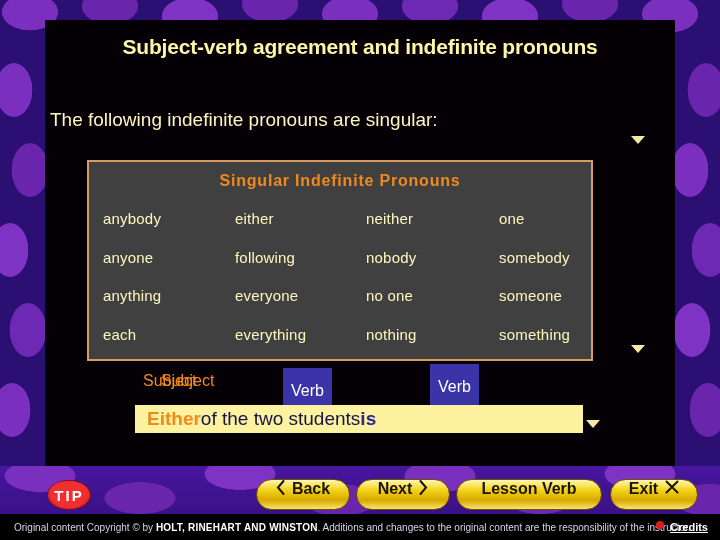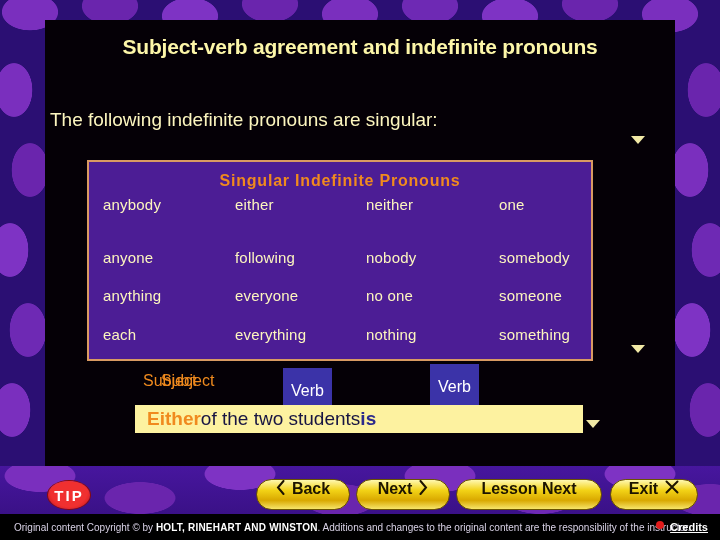--- a/index.html
+++ b/index.html
@@ -53,21 +53,21 @@
     position:absolute;left:0;top:14px;width:630px;text-align:center;
     color:#fdf6a8;font-size:21px;font-weight:bold;line-height:26px;
     letter-spacing:-0.2px;
   }
   #subtitle{
     position:absolute;left:5px;top:88px;width:575px;
     color:#fdf6bf;font-size:19px;line-height:24px;
   }
   #table-panel{
     position:absolute;left:42px;top:140px;width:502px;height:197px;
-    border:2px solid #d99a62;background:#4c1d95;
+    border:2px solid #d99a62;background:#404040;
   }
   #table-title{
     position:absolute;left:0;top:10px;width:502px;text-align:center;
     color:#f08a1e;font-size:16px;font-weight:bold;letter-spacing:0.8px;
   }
   .prow{position:absolute;left:0;width:502px;height:39px;}
   .pcell{
     position:absolute;color:#fdf6bf;font-size:15px;top:0;
     letter-spacing:0.2px;white-space:nowrap;
   }
@@ -135,21 +135,21 @@
 
     <div id="subtitle">The following indefinite pronouns are singular:</div>
 
     <div class="tri" style="left:586px;top:116px;"></div>
     <div class="tri" style="left:586px;top:325px;"></div>
     <div class="tri" style="left:541px;top:400px;"></div>
 
     <div id="table-panel">
       <div id="table-title">Singular Indefinite Pronouns</div>
 
-      <div class="prow" style="top:34px;">
+      <div class="prow" style="top:48px;">
         <span class="pcell pc0">anybody</span>
         <span class="pcell pc1">either</span>
         <span class="pcell pc2">neither</span>
         <span class="pcell pc3">one</span>
       </div>
 
       <div class="prow" style="top:87px;">
         <span class="pcell pc0">anyone</span>
         <span class="pcell pc1">following</span>
         <span class="pcell pc2">nobody</span>
@@ -196,21 +196,21 @@
   </div>
 
   <div class="navbtn" id="btn-next">
     <span>Next</span>
     <svg width="9" height="15" viewBox="0 0 9 15">
         <path d="M1.5 1 L7 7.5 L1.5 14" stroke="#1d1400" stroke-width="2" fill="none" stroke-linecap="round"></path>
       </svg>
   </div>
 
   <div class="navbtn" id="btn-menu">
-    <span>Lesson Next</span>
+    <span>Lesson Verb</span>
   </div>
 
   <div class="navbtn" id="btn-exit">
     <span>Exit</span>
     <svg width="14" height="14" viewBox="0 0 14 14">
         <path d="M1.5 1.5 L12.5 12.5 M12.5 1.5 L1.5 12.5" stroke="#1d1400" stroke-width="2" fill="none" stroke-linecap="round"></path>
       </svg>
   </div>
 
   <div id="footer">

